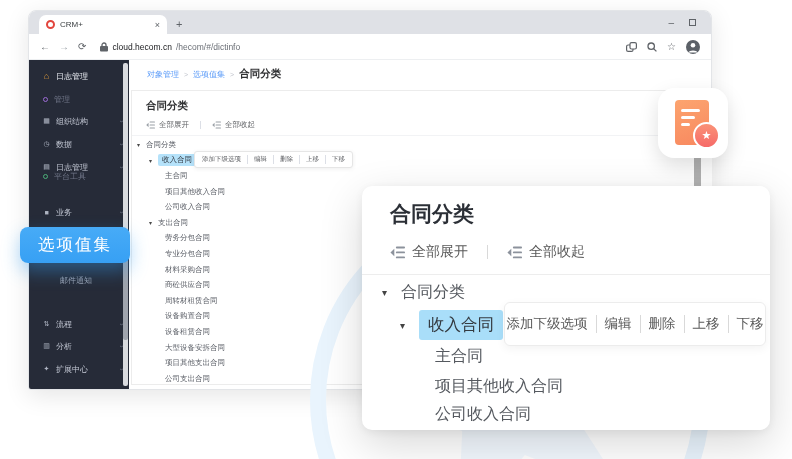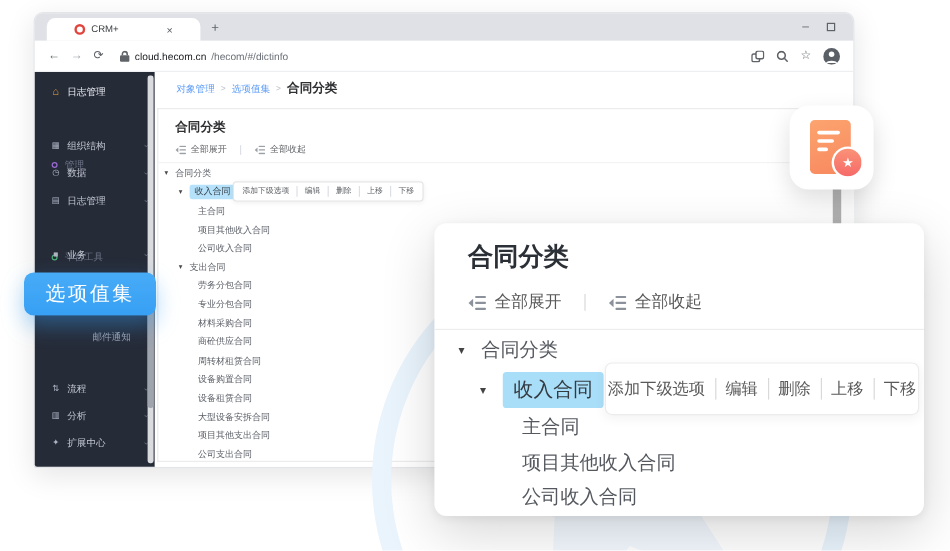--- a/index.html
+++ b/index.html
@@ -7,21 +7,21 @@
   #canvas { position:relative; width:792px; height:459px; background:#fff; overflow:hidden; }
 
   
   #browser { position:absolute; left:28px; top:10px; width:684px; height:380px;
     background:#fff; border:1px solid #e3e5e8; border-radius:8px 8px 3px 3px;
     box-shadow:0 6px 24px rgba(0,0,0,.10); z-index:1; }
 
   .tabstrip { position:absolute; left:0; top:0; right:0; height:23px; background:#dfe1e6;
     border-radius:7px 7px 0 0; display:flex; align-items:flex-end; }
   .tab { margin-left:10px; width:128px; height:19px; background:#fff; border-radius:7px 7px 0 0;
-    display:flex; align-items:center; padding:0 23px; gap:5px; }
+    display:flex; align-items:center; padding:0 7px; gap:5px; }
   .tab-logo { width:9px; height:9px; border-radius:50%; border:2.5px solid #e2453d; flex:0 0 auto; }
   .tab-title { font-size:8px; color:#3c4043; flex:1; }
   .tab-close { font-size:9px; color:#5f6368; }
   .newtab { font-size:11px; color:#5f6368; margin:0 0 4px 9px; }
   .wincontrols { margin-left:auto; display:flex; align-items:center; gap:15px; padding:0 15px; height:100%; }
   .win-min { color:#5f6368; font-size:10px; line-height:10px; }
   .win-max { width:7px; height:7px; border:1px solid #5f6368; }
 
   .addr { position:absolute; top:23px; left:0; right:0; height:26px; background:#fff;
     border-bottom:1px solid #edeff1; display:flex; align-items:center; padding:0 11px; gap:9px; }
@@ -33,25 +33,25 @@
   .addr-right { margin-left:auto; display:flex; align-items:center; gap:10px; }
   .star-ic { color:#5f6368; font-size:10px; }
 
   
   .sidebar { position:absolute; left:0; top:49px; bottom:0; width:100px; background:#262b38; border-radius:0 0 0 2px; }
   .side-item { position:absolute; left:0; width:100%; height:16px; display:flex; align-items:center;
     font-size:8px; color:#c3c8d4; }
   .side-item .mi { font-size:7px; color:#aeb4c2; width:9px; margin:0 5px 0 13px; text-align:center; flex:0 0 auto; }
   .side-item.home { color:#eceff5; }
   .side-item.home .mi { color:#f3a73c; font-size:9px; }
-  .side-item.section { color:#6e7486;margin-top:38px; }
+  .side-item.section { color:#6e7486; }
   .dot { width:5px; height:5px; border-radius:50%; margin:0 6px 0 14px; flex:0 0 auto; }
   .dot.purple { border:1px solid #9b6bd4; }
   .dot.green  { border:1px solid #4caf79; }
-  .side-item.sub { padding-left:48px; color:#99a0b0; }
+  .side-item.sub { padding-left:31px; color:#99a0b0; }
   .chev { margin-left:auto; margin-right:7px; transform:rotate(90deg); font-size:7px; color:#6e7486; }
   .side-sb { position:absolute; right:1px; top:3px; bottom:3px; width:5px; background:#d9dbdf; border-radius:2px; }
   .side-sb-thumb { position:absolute; right:1px; top:198px; width:5px; height:82px; background:#9fa4ad; border-radius:2px; }
 
   
   .main { position:absolute; left:100px; right:0; top:49px; bottom:0; background:#fff; }
   .crumbs { position:absolute; left:18px; top:6px; height:16px; display:flex; align-items:center; gap:5px; font-size:8px; }
   .crumb-link { color:#5b9bf8; }
   .crumb-sep { color:#c0c4cc; font-size:7px; }
   .crumb-cur { color:#303133; font-size:10.5px; font-weight:600; }

